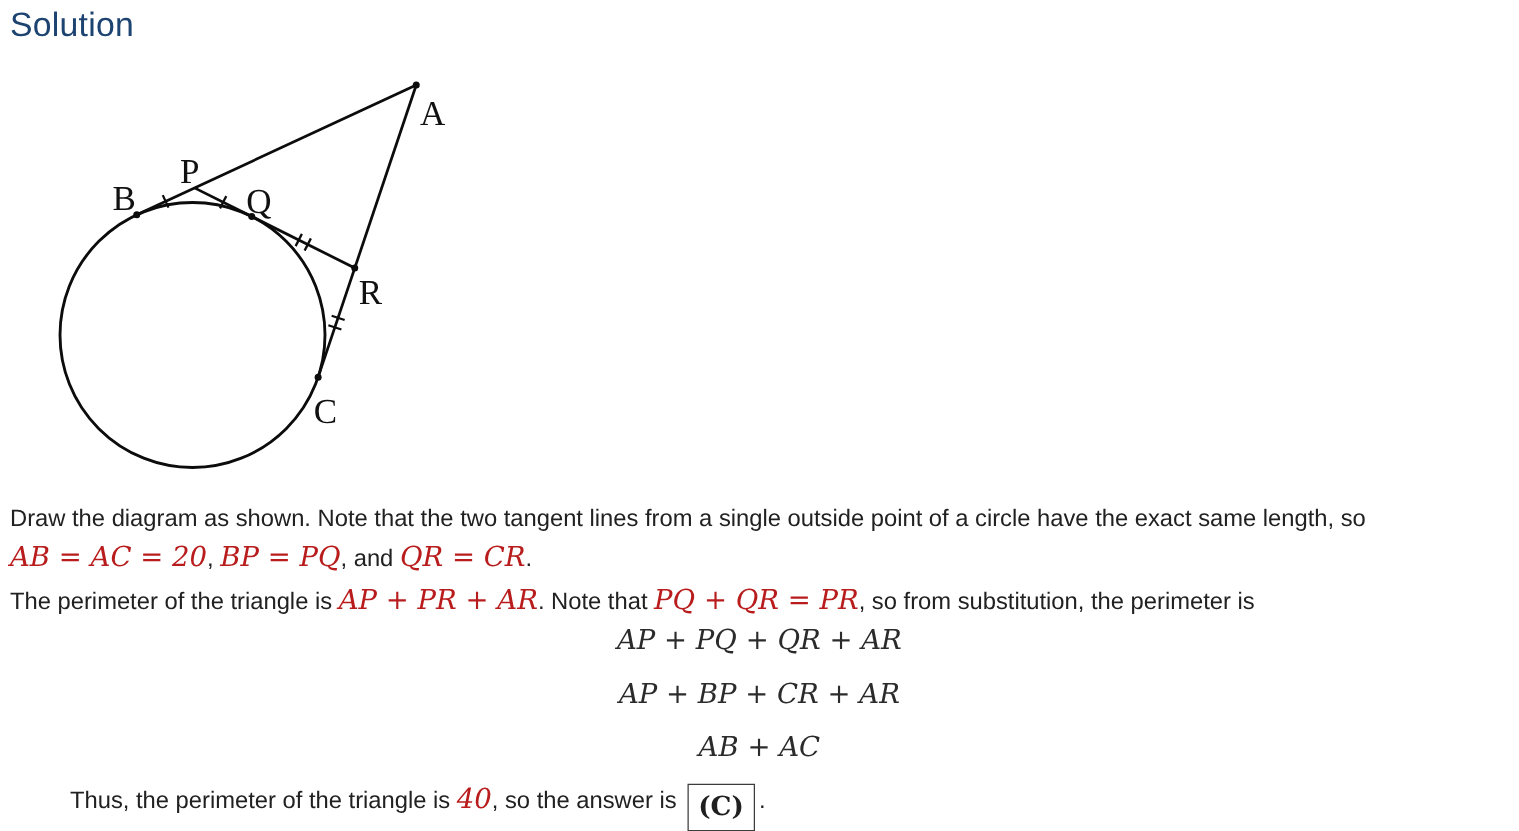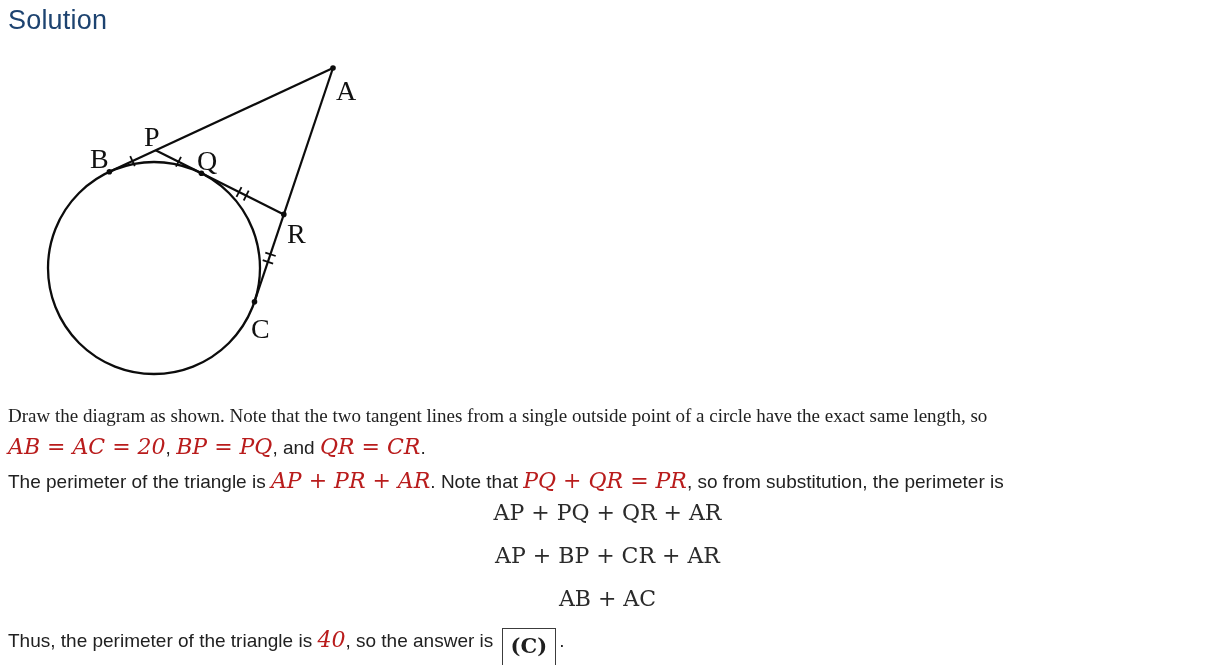--- a/index.html
+++ b/index.html
@@ -28,36 +28,37 @@
     font-family: "Liberation Serif", "DejaVu Serif", serif;
     font-size: 28px; fill: #111;
   }
 
   .para {
     position: absolute; left: 8px;
     font-size: 19px; color: #212121;
     white-space: nowrap;
   }
   #para1 { top: 403px; }
-  #para1 .tline { line-height: 25px; font-family: Liberation Serif, serif; }
+  #para1 .tline { line-height: 25px; }
   #para1 .mline { margin-top: 5px; line-height: 28px; }
   #para2 { top: 466px; line-height: 30px; text-align: center; }
-  #para3 { top: 625px; line-height: 30px; }
+  #para3 { top: 625px; line-height: 30px; margin-left: 48px; }
 
   .math {
     font-family: "DejaVu Serif", "Liberation Serif", serif;
     font-style: italic;
     font-size: 22px;
     color: #b91c1c;
   }
 
   .equation {
     position: absolute; left: 0; width: 1215px;
     text-align: center;
     font-family: "DejaVu Serif", "Liberation Serif", serif;
+    font-style: italic;
     font-size: 22px; line-height: 22px;
     color: #2b2b2b;
   }
   #eq1 { top: 502px; }
   #eq2 { top: 545px; }
   #eq3 { top: 588px; }
 
   .answer-box {
     display: inline-block;
     border: 1.6px solid #3c3c3c;

